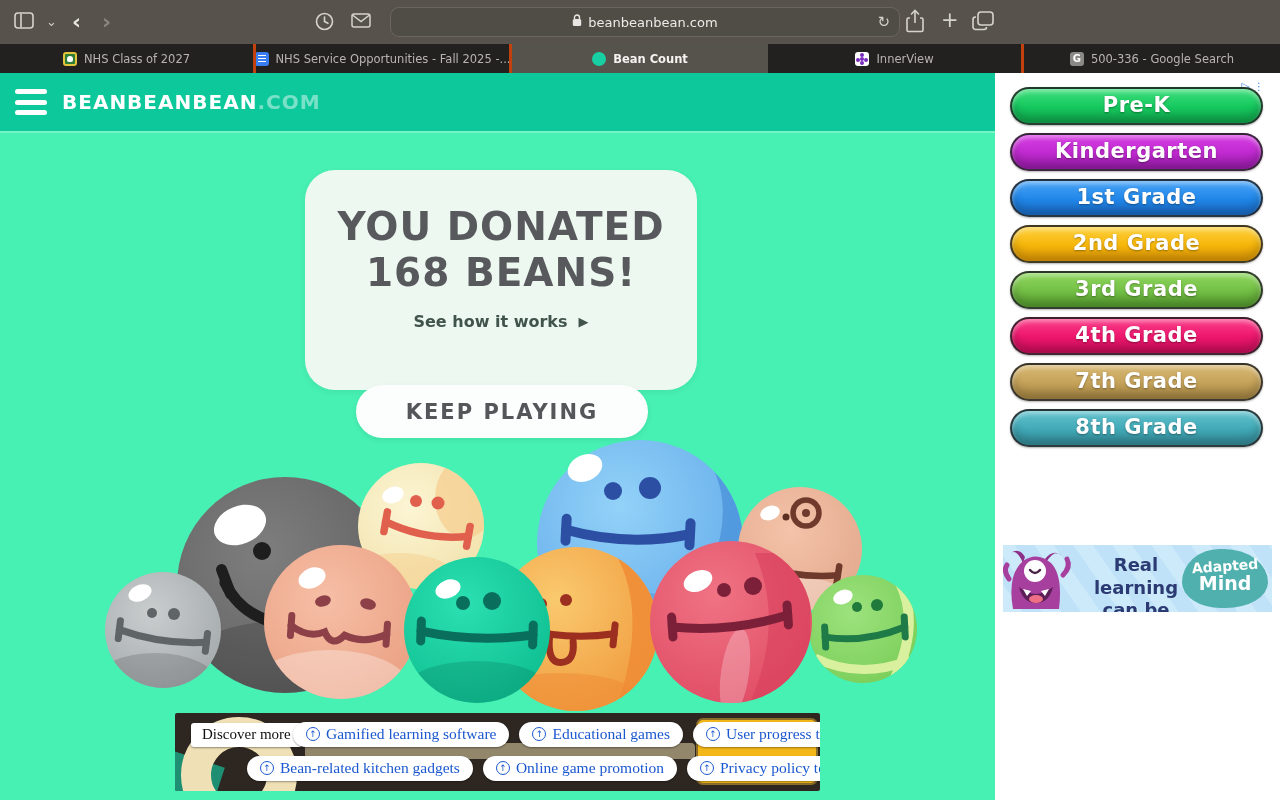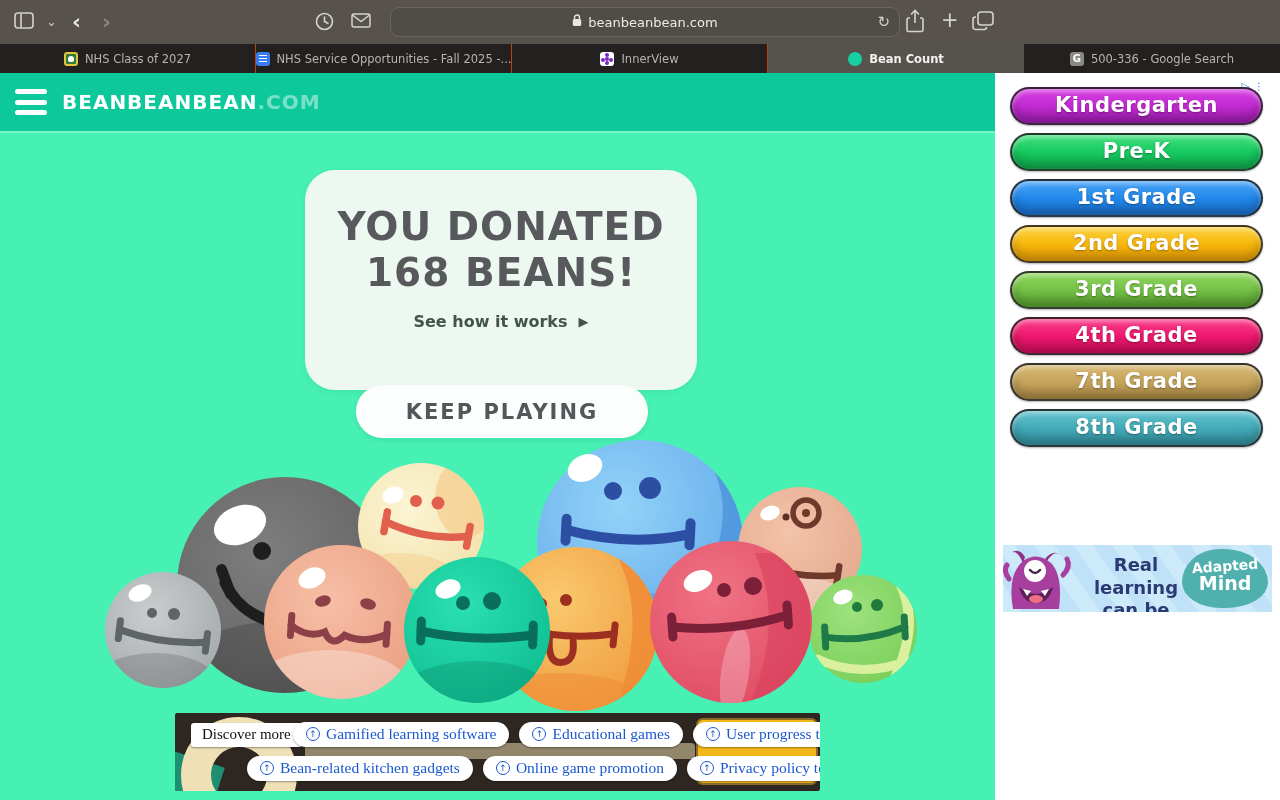--- a/index.html
+++ b/index.html
@@ -19,21 +19,21 @@
   .ic-mail { position:absolute; left:351px; top:13px; }
   .urlbar { position:absolute; left:390px; top:7px; width:510px; height:30px; background:#504c46; border:1px solid #6a665f; border-radius:9px; display:flex; align-items:center; justify-content:center; color:#ecebe8; font-size:13px; gap:6px; }
   .urlbar .reload { position:absolute; right:9px; top:5px; font-size:15px; color:#d2cfca; }
   .lock { font-size:11px; }
   .ic-share { position:absolute; left:906px; top:9px; }
   .ic-plus { position:absolute; left:941px; top:8px; font-size:21px; color:#d6d3cf; }
   .ic-tabs { position:absolute; left:972px; top:11px; }
 
   
   .tabbar { position:absolute; left:0; top:44px; width:1280px; height:29px; background:#232120; display:flex; }
-  .tab { width:256px; height:29px; display:flex; align-items:center; justify-content:center; gap:7px; font-size:11.5px; color:#b7b4b0; border-right:1px solid #c2410c; overflow:hidden; white-space:nowrap; }
+  .tab { width:256px; height:29px; display:flex; align-items:center; justify-content:center; gap:7px; font-size:11.5px; color:#b7b4b0; border-right:3px solid #c2410c; overflow:hidden; white-space:nowrap; }
   .tab.active { background:#56524c; color:#f4f3f1; border-right:none; }
   .fav { width:14px; height:14px; border-radius:3px; flex:0 0 auto; display:flex; align-items:center; justify-content:center; }
   .fav-classroom { background:#2e7d36; border:2px solid #e3c43c; }
   .fav-classroom i { display:block; width:6px; height:6px; background:#fff; border-radius:50% 50% 2px 2px; }
   .fav-docs { background:#3a7df0; position:relative; }
   .fav-docs i { display:block; width:8px; height:1.5px; background:#fff; box-shadow:0 3px 0 #fff,0 -3px 0 #fff; }
   .fav-bean { background:#17cfa2; border-radius:50%; }
   .fav-inner { background:#fff; position:relative; }
   .fav-inner i { display:block; width:4px; height:4px; border-radius:50%; background:#7a2bbd; box-shadow:4px 1px 0 #7a2bbd,-4px 1px 0 #7a2bbd,0 4px 0 #7a2bbd,0 -4px 0 #7a2bbd; }
   .fav-google { background:#8b8986; color:#fff; font-size:10px; font-weight:bold; }
@@ -144,29 +144,29 @@
           <i></i>
         </span>
       <span>NHS Class of 2027</span>
     </div>
     <div class="tab">
       <span class="fav fav-docs">
           <i></i>
         </span>
       <span>NHS Service Opportunities - Fall 2025 -...</span>
     </div>
+    <div class="tab active">
+      <span class="fav fav-bean"></span>
+      <span style="font-weight:700">Bean Count</span>
+    </div>
     <div class="tab">
       <span class="fav fav-inner">
           <i></i>
         </span>
       <span>InnerView</span>
-    </div>
-    <div class="tab active">
-      <span class="fav fav-bean"></span>
-      <span style="font-weight:700">Bean Count</span>
     </div>
     <div class="tab" style="border-right:none">
       <span class="fav fav-google">G</span>
       <span>500-336 - Google Search</span>
     </div>
   </div>
 
   <div class="page">
 
     <div class="content">
@@ -454,22 +454,22 @@
         </div>
       </div>
     </div>
 
     <div class="sidebar">
       <div class="adchoices">
         <span>▷</span>
         <span class="dots">⋮</span>
       </div>
       <div class="grade-list">
+        <button class="grade-btn" style="background: linear-gradient(rgb(63, 223, 124) 0%, rgb(22, 201, 95) 52%, rgb(16, 176, 80) 100%);">Pre-K</button>
         <button class="grade-btn" style="background: linear-gradient(rgb(214, 63, 227) 0%, rgb(192, 42, 208) 52%, rgb(163, 28, 180) 100%);">Kindergarten</button>
-        <button class="grade-btn" style="background: linear-gradient(rgb(63, 223, 124) 0%, rgb(22, 201, 95) 52%, rgb(16, 176, 80) 100%);">Pre-K</button>
         <button class="grade-btn" style="background: linear-gradient(rgb(74, 163, 245) 0%, rgb(33, 136, 234) 52%, rgb(26, 113, 210) 100%);">1st Grade</button>
         <button class="grade-btn" style="background: linear-gradient(rgb(253, 209, 63) 0%, rgb(247, 183, 11) 52%, rgb(237, 161, 4) 100%);">2nd Grade</button>
         <button class="grade-btn" style="background: linear-gradient(rgb(143, 214, 95) 0%, rgb(116, 192, 70) 52%, rgb(90, 165, 48) 100%);">3rd Grade</button>
         <button class="grade-btn" style="background: linear-gradient(rgb(250, 63, 138) 0%, rgb(238, 23, 110) 52%, rgb(213, 13, 94) 100%);">4th Grade</button>
         <button class="grade-btn" style="background: linear-gradient(rgb(215, 184, 115) 0%, rgb(198, 163, 90) 52%, rgb(174, 140, 69) 100%);">7th Grade</button>
         <button class="grade-btn" style="background: linear-gradient(rgb(99, 194, 205) 0%, rgb(66, 170, 184) 52%, rgb(53, 146, 160) 100%);">8th Grade</button>
       </div>
       <div class="adapted">
         <svg width="72" height="67" viewBox="0 0 72 67">
           <path d="M20 18 Q 14 4 8 8 Q 16 2 22 12 Z" fill="#8e2f8a"></path>

